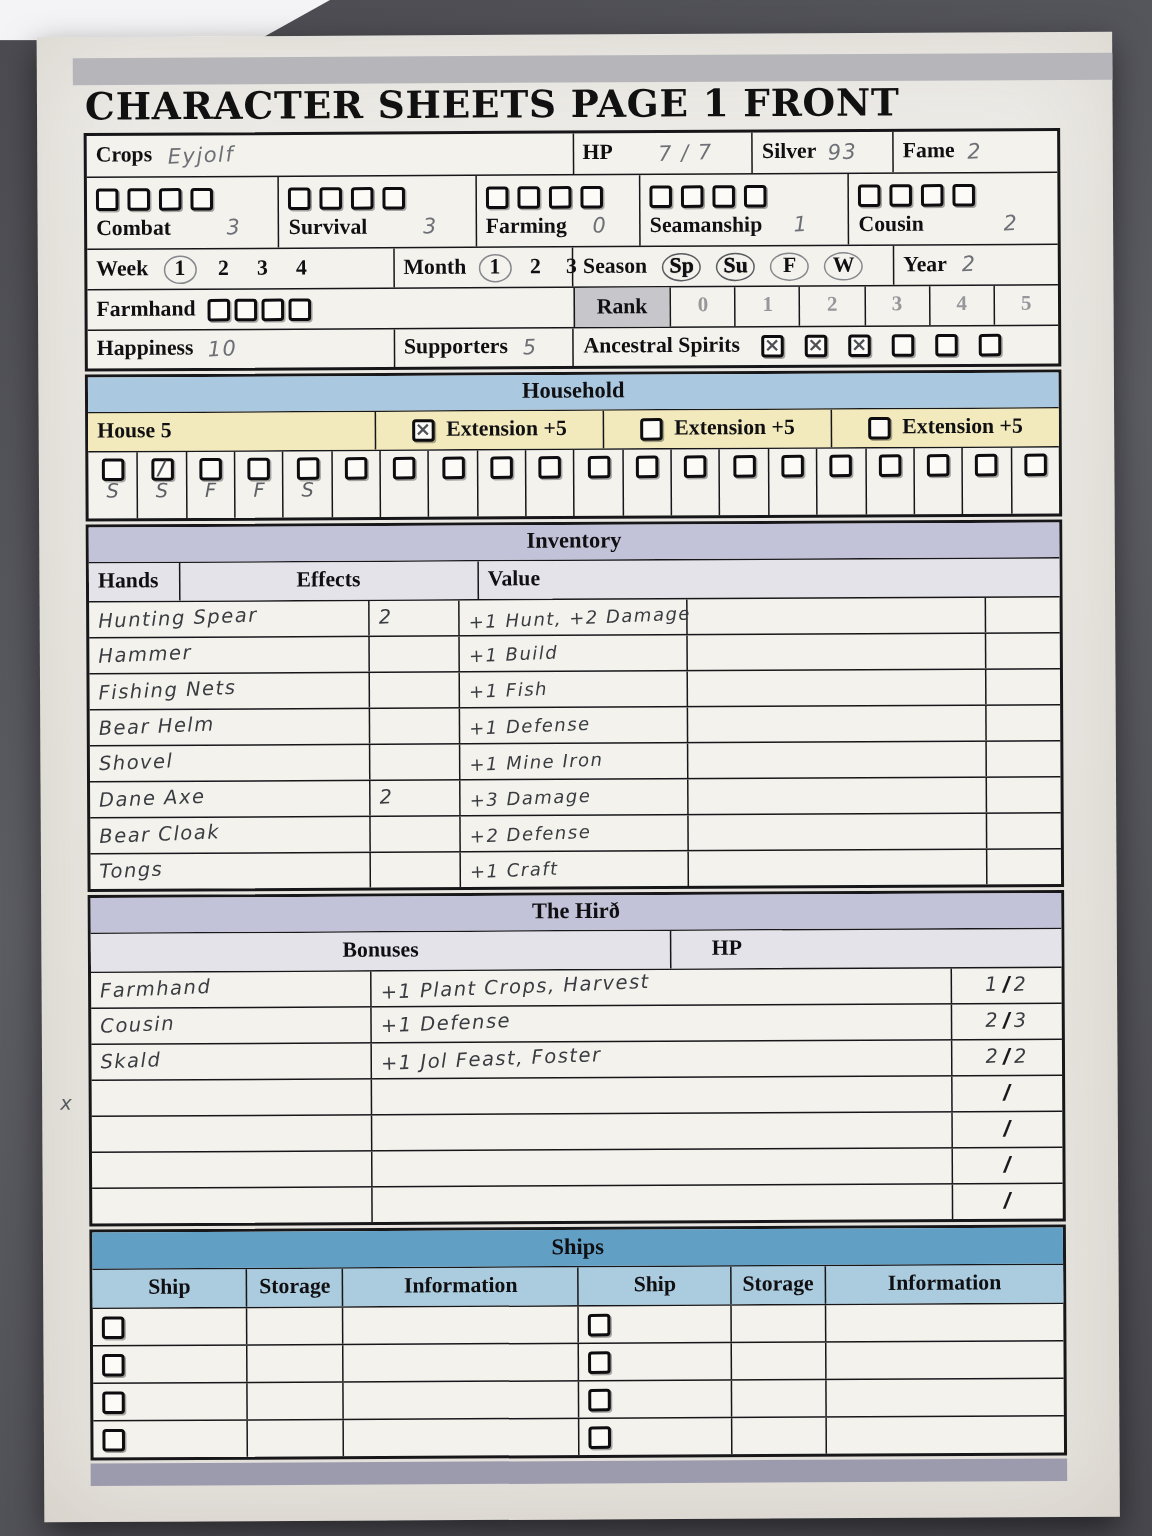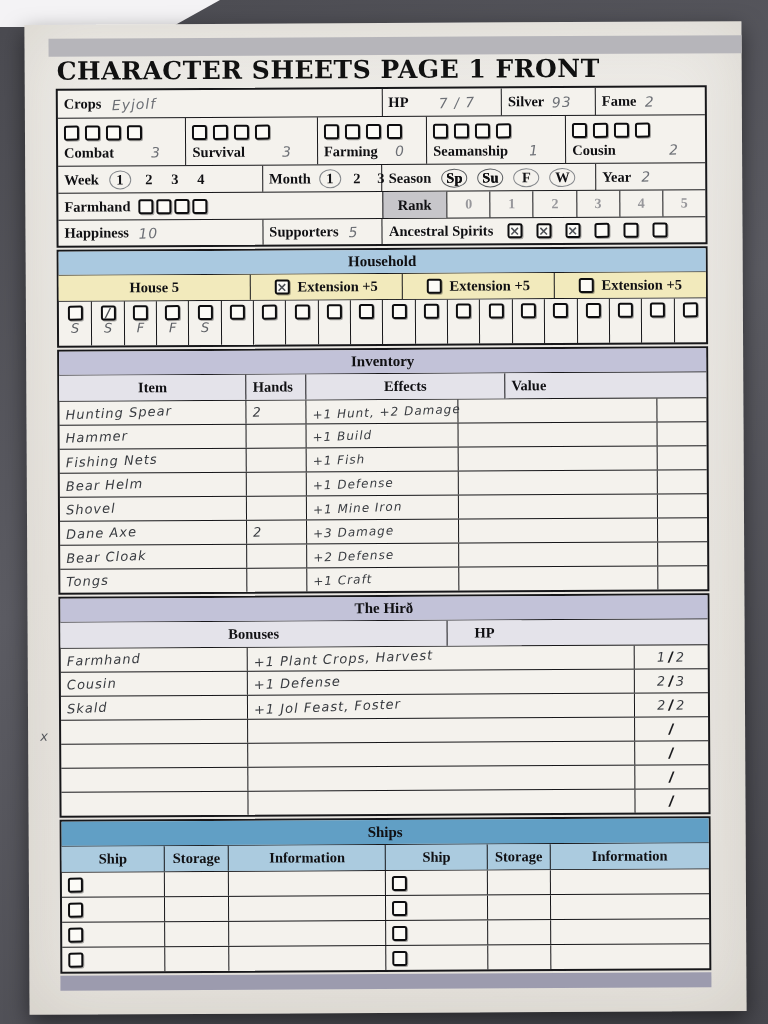--- a/index.html
+++ b/index.html
@@ -44,21 +44,21 @@
   
   .h-a{height:27px}.h-b{height:47px}.h-c{height:26px}.h-d{height:26px}.h-e{height:25px}
   .h-hdr{height:23px}.h-yellow{height:25px}.h-grid{height:44px}
   .h-colhdr{height:25px}.h-inv{height:23px}.h-hird{height:23px}.h-ship{height:24px}
   
   .a1{width:50%}.a2{width:18.5%}.a3{width:14.5%}.a4{width:17%}
   .b1{width:19.7%}.b2{width:20.3%}.b3{width:16.9%}.b4{width:21.5%}.b5{width:21.6%}
   .c1{width:31.5%}.c2{width:18.5%}.c3{width:33%}.c4{width:17%}
   .d1{width:50%}.dr{width:10%;background:#c7c6ca;justify-content:center}.dn{width:6.667%;justify-content:center}
   .e1{width:31.5%}.e2{width:18.5%}.e3{width:50%}
-  .y1{width:29.5%;justify-content:center}.y2{width:23.5%;justify-content:center;gap:8px}
+  .y1{width:29.5%;justify-content:flex-start}.y2{width:23.5%;justify-content:center;gap:8px}
   .slot{width:5%;flex-direction:column;justify-content:flex-start;padding-top:4px;gap:1px}
   .ic1{width:28.8%}.ic2{width:9.2%;}.ic3{width:23.5%}.ic4{width:30.8%}.ic5{width:7.7%}
   .hc1{width:28.8%}.hc2{width:59.7%}.hc3{width:11.5%;justify-content:center;gap:3px}
   .sc1{width:15.8%}.sc2{width:9.9%}.sc3{width:24.3%}.sc4{width:15.7%}.sc5{width:9.7%}.sc6{width:24.6%}
   .center{justify-content:center}
   
   .bg-blue{background:#aac9e0}.bg-yellow{background:#f2eabc}
   .bg-lav{background:#c2c2d8}.bg-lav-lt{background:#e4e3ea}
   .bg-ship{background:#619fc5}.bg-ship-lt{background:#abcbdf}
   .rank-num{font-family:"Liberation Serif",serif;font-size:14px;color:#97979b;font-weight:bold;}
@@ -410,23 +410,20 @@
             <span class="grid-letter"></span>
           </div>
       </div>
     </div>
 
     <div class="tbl">
       <div class="tr h-hdr">
           <div class="td sec-hdr bg-lav" style="width:100%">Inventory</div>
         </div>
       <div class="tr h-colhdr bg-lav-lt">
-        <div class="td ic1 center bg-lav-lt">
-            <span class="lbl">Item</span>
-          </div>
         <div class="td ic2 bg-lav-lt">
             <span class="lbl">Hands</span>
           </div>
         <div class="td ic4 center bg-lav-lt">
             <span class="lbl">Effects</span>
           </div>
         <div class="td ic5 bg-lav-lt">
             <span class="lbl">Value</span>
           </div>
       </div>

